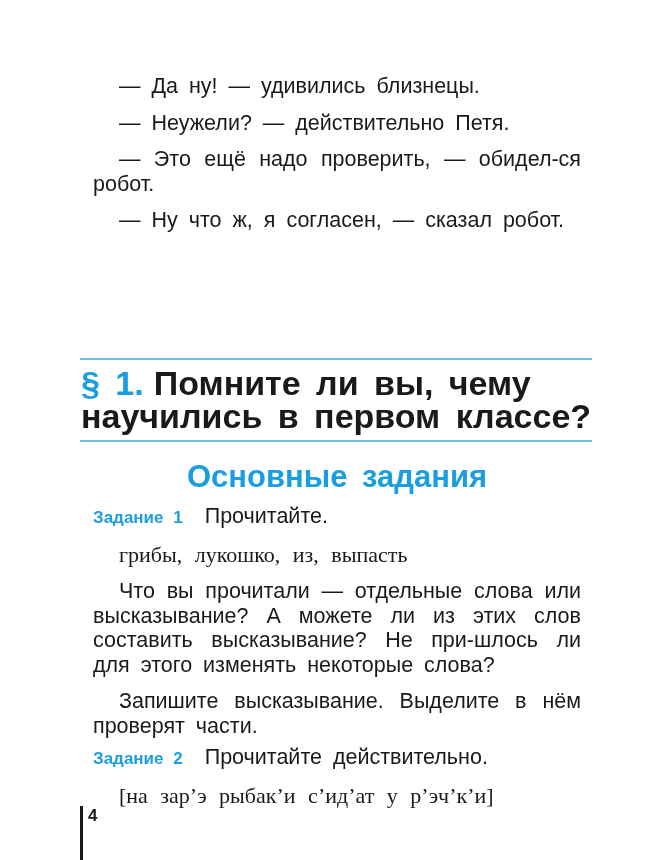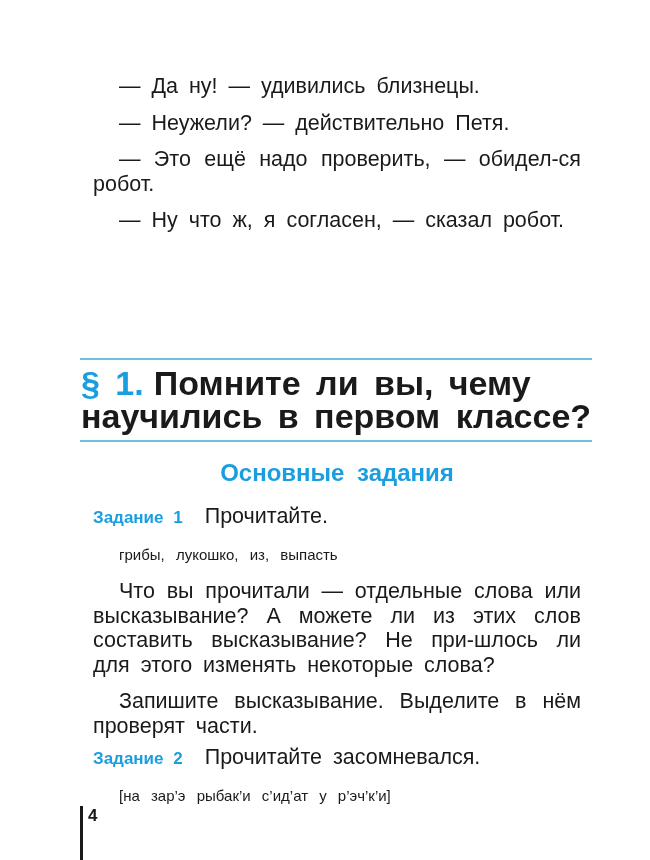--- a/index.html
+++ b/index.html
@@ -14,24 +14,24 @@
     }
     .p.ind { text-indent: 26px; }
     .rule { position: absolute; left: 80px; width: 512px; height: 2px; background: #6ec1dd; }
     .heading {
       position: absolute; left: 81px; top: 367px; width: 512px;
       font-weight: bold; font-size: 34px; line-height: 33px; word-spacing: 6px; color: #1a1a1a;
     }
     .heading .num { color: #1a9ee0; margin-right: 10px; }
     .sub-title {
       position: absolute; left: 81px; top: 459px; width: 512px; text-align: center;
-      font-weight: bold; font-size: 24px; color: #1a9ee0; word-spacing: 6px;
+      font-weight: bold; font-size: 31px; color: #1a9ee0; word-spacing: 6px;
     }
     .task-label { color: #1a9ee0; font-weight: bold; font-size: 17px; word-spacing: 5px; margin-right: 22px; }
-    .serif { font-family: Liberation Sans, sans-serif; font-size: 15px; word-spacing: 7px; padding-left: 26px; }
+    .serif { font-family: Liberation Serif, serif; font-size: 22px; word-spacing: 7px; padding-left: 26px; }
     .block { position: absolute; left: 81px; width: 512px; }
     .pn-bar { position: absolute; left: 80px; top: 806px; width: 3px; height: 54px; background: #1a1a1a; }
     .pn { position: absolute; left: 88px; top: 806px; font-weight: bold; font-size: 17px; }
   </style>
 </head>
 <body>
 
 <div class="page">
   <p class="p ind">— Да ну! — удивились близнецы.</p>
   <p class="p ind">— Неужели? — действительно Петя.</p>
@@ -51,19 +51,19 @@
   <div class="p">
     <span class="task-label">Задание 1</span><span>Прочитайте.</span>
   </div>
   <div class="p serif" style="margin-top:3px;">грибы, лукошко, из, выпасть</div>
   <p class="p ind">Что вы прочитали — отдельные слова или высказывание? А можете ли из этих слов составить высказывание? Не при-шлось ли для этого изменять некоторые слова?</p>
   <p class="p ind">Запишите высказывание. Выделите в нём проверят части.</p>
 </div>
 
 <div class="block" style="top:733px;">
   <div class="p">
-    <span class="task-label">Задание 2</span><span>Прочитайте засомневался.</span>
+    <span class="task-label">Задание 2</span><span>Прочитайте действительно.</span>
   </div>
   <div class="p serif" style="margin-top:3px;">[на зар’э рыбак’и с’ид’ат у р’эч’к’и]</div>
 </div>
 
 <div class="pn-bar"></div>
 <div class="pn">4</div>
 
 </body></html>

